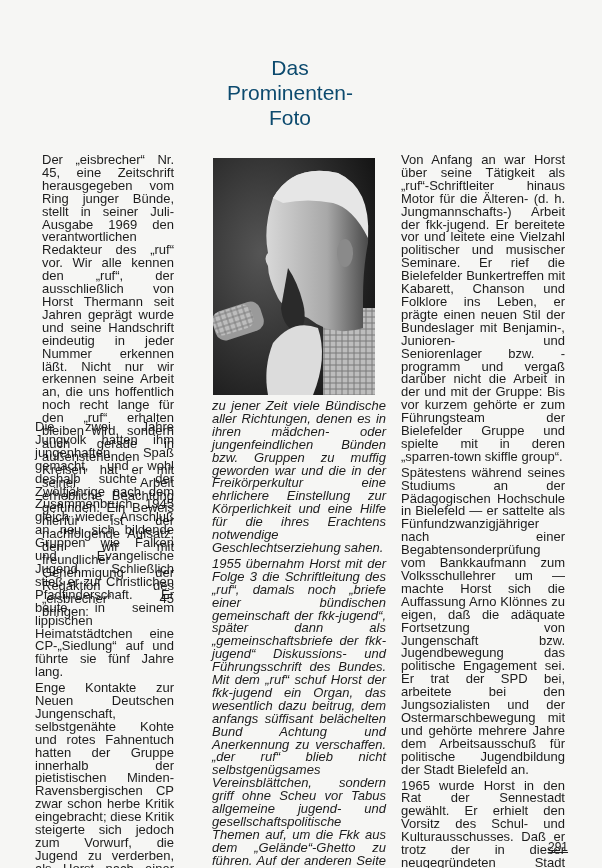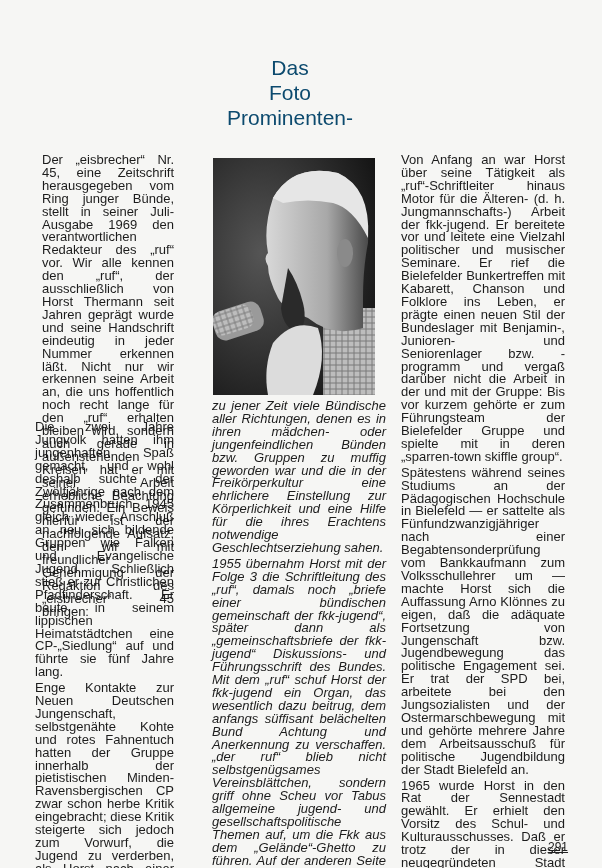--- a/index.html
+++ b/index.html
@@ -29,22 +29,22 @@
   .sig { text-align: center; }
   .page-num {
     position: absolute; left: 548px; top: 840px; font-size: 12px; color: #222; text-decoration: underline;
   }
 </style>
 </head>
 <body>
 
 <div class="title">
   <div>Das</div>
+  <div>Prominenten-</div>
   <div>Foto</div>
-  <div>Prominenten-</div>
 </div>
 
 <div class="col col1a">
   <p>Der „eisbrecher“ Nr. 45, eine Zeitschrift herausgegeben vom Ring junger Bünde, stellt in seiner Juli-Ausgabe 1969 den verantwortlichen Redakteur des „ruf“ vor. Wir alle kennen den „ruf“, der ausschließlich von Horst Thermann seit Jahren geprägt wurde und seine Handschrift eindeutig in jeder Nummer erkennen läßt. Nicht nur wir erkennen seine Arbeit an, die uns hoffentlich noch recht lange für den „ruf“ erhalten bleiben wird, sondern auch gerade in außenstehenden Kreisen hat er mit seiner Arbeit erhebliche Beachtung gefunden. Ein Beweis hierfür ist der nachfolgende Aufsatz, den wir mit freundlicher Genehmigung der Redaktion des „eisbrecher“ 45 bringen:</p>
 </div>
 
 <div class="photo">
   <svg width="162" height="237" viewBox="0 0 162 237">
     <defs>
       <radialGradient id="bg" cx="0.3" cy="0.4" r="0.9">

